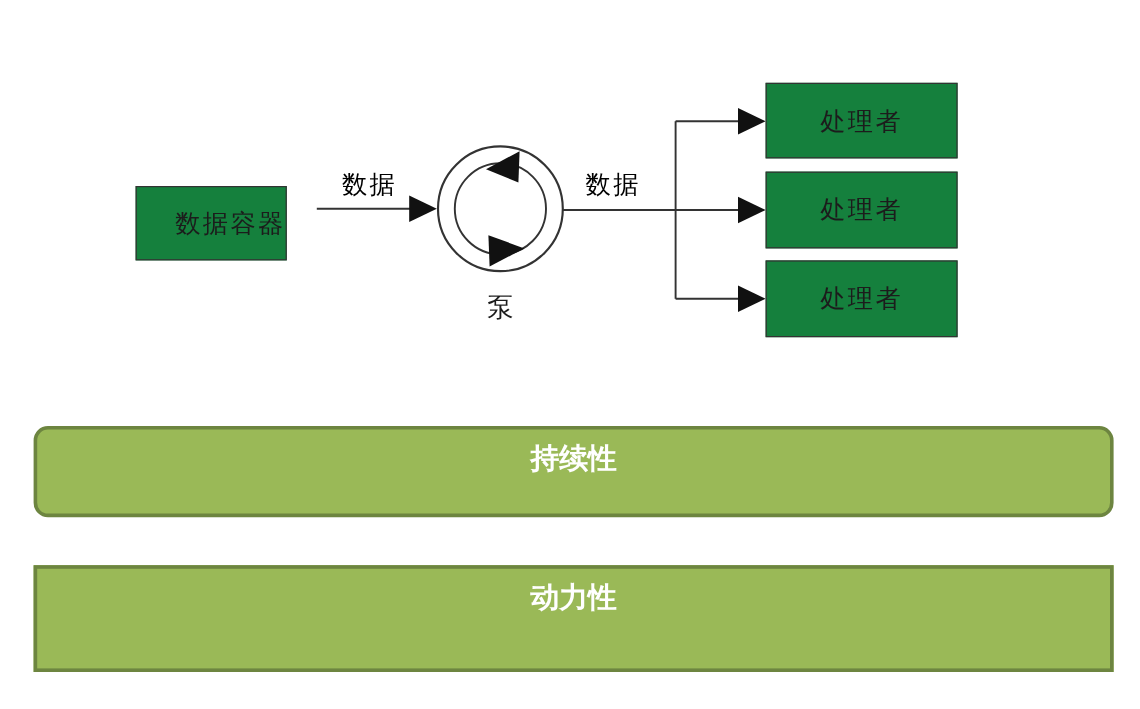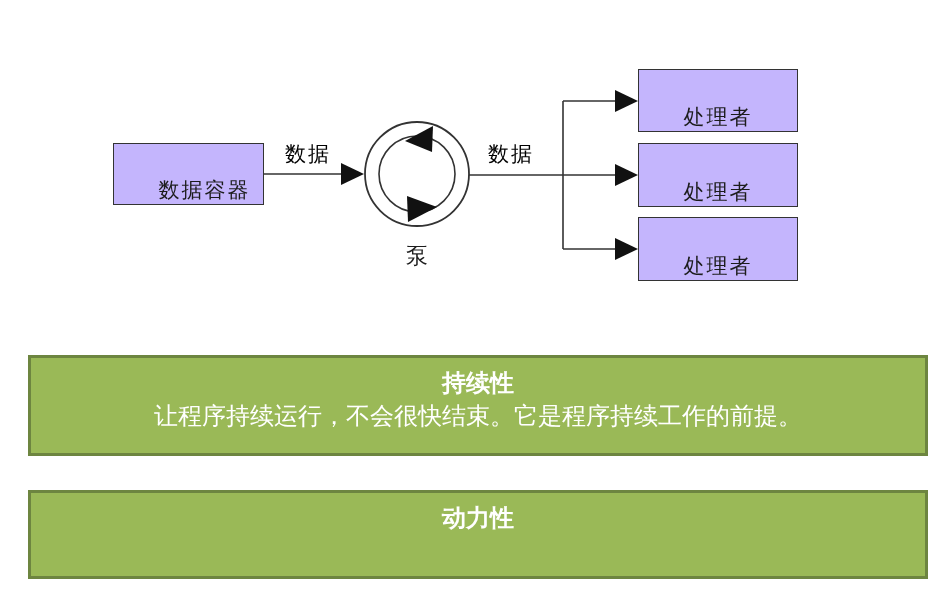--- a/index.html
+++ b/index.html
@@ -14,30 +14,30 @@
   }
   
   .diagram-svg {
     position: absolute;
     left: 0; top: 0;
     width: 950px; height: 335px;
   }
   .node {
     position: absolute;
     border: 1.5px solid var(--line-color, #3a3a3a);
-    background: #c4b5fd;
+    background: #15803d;
     display: flex;
-    align-items: flex-end;
+    align-items: center;
     justify-content: center;
     font-family: Liberation Mono, monospace;
     font-size: 21px;
     letter-spacing: 2px;
     color: #1c1c1c;
   }
-  .node.source { left: 113px; top: 143px; width: 151px; height: 62px; padding-left: 32px; }
+  .node.source { left: 113px; top: 155px; width: 126px; height: 62px; padding-left: 32px; }
   .node.proc   { left: 638px; width: 160px; height: 64px; }
   .node.proc1  { top: 69px;  height: 63px; }
   .node.proc2  { top: 143px; }
   .node.proc3  { top: 217px; }
   .edge-label {
     position: absolute;
     width: 70px;
     text-align: center;
     font-family: "Liberation Serif", serif;
     font-size: 21px;
@@ -59,22 +59,22 @@
   .banner {
     position: absolute;
     left: 28px;
     width: 900px;
     background: var(--banner-fill, #9ab957);
     border: 3px solid var(--banner-border, #6d8540);
     color: #ffffff;
     text-align: center;
     padding-top: 10px;
   }
-  .banner.b1 { top: 355px; height: 101px; }
-  .banner.b2 { top: 490px; height: 89px; }
+  .banner.b1 { top: 355px; height: 76px; border-radius: 12px; }
+  .banner.b2 { top: 471px; height: 89px; }
   .banner h2 {
     font-size: 24px;
     font-weight: bold;
     line-height: 1.25;
   }
   .banner p {
     font-size: 24px;
     line-height: 1.3;
     margin-top: 2px;
   }
@@ -122,20 +122,19 @@
   </div>
   <div class="node proc proc2">
     <span>处理者</span>
   </div>
   <div class="node proc proc3">
     <span>处理者</span>
   </div>
 
   <section class="banner b1">
     <h2>持续性</h2>
-    <p>让程序持续运行，不会很快结束。它是程序持续工作的前提。</p>
   </section>
 
   <section class="banner b2">
     <h2>动力性</h2>
   </section>
 
 </div>
 
 </body></html>

